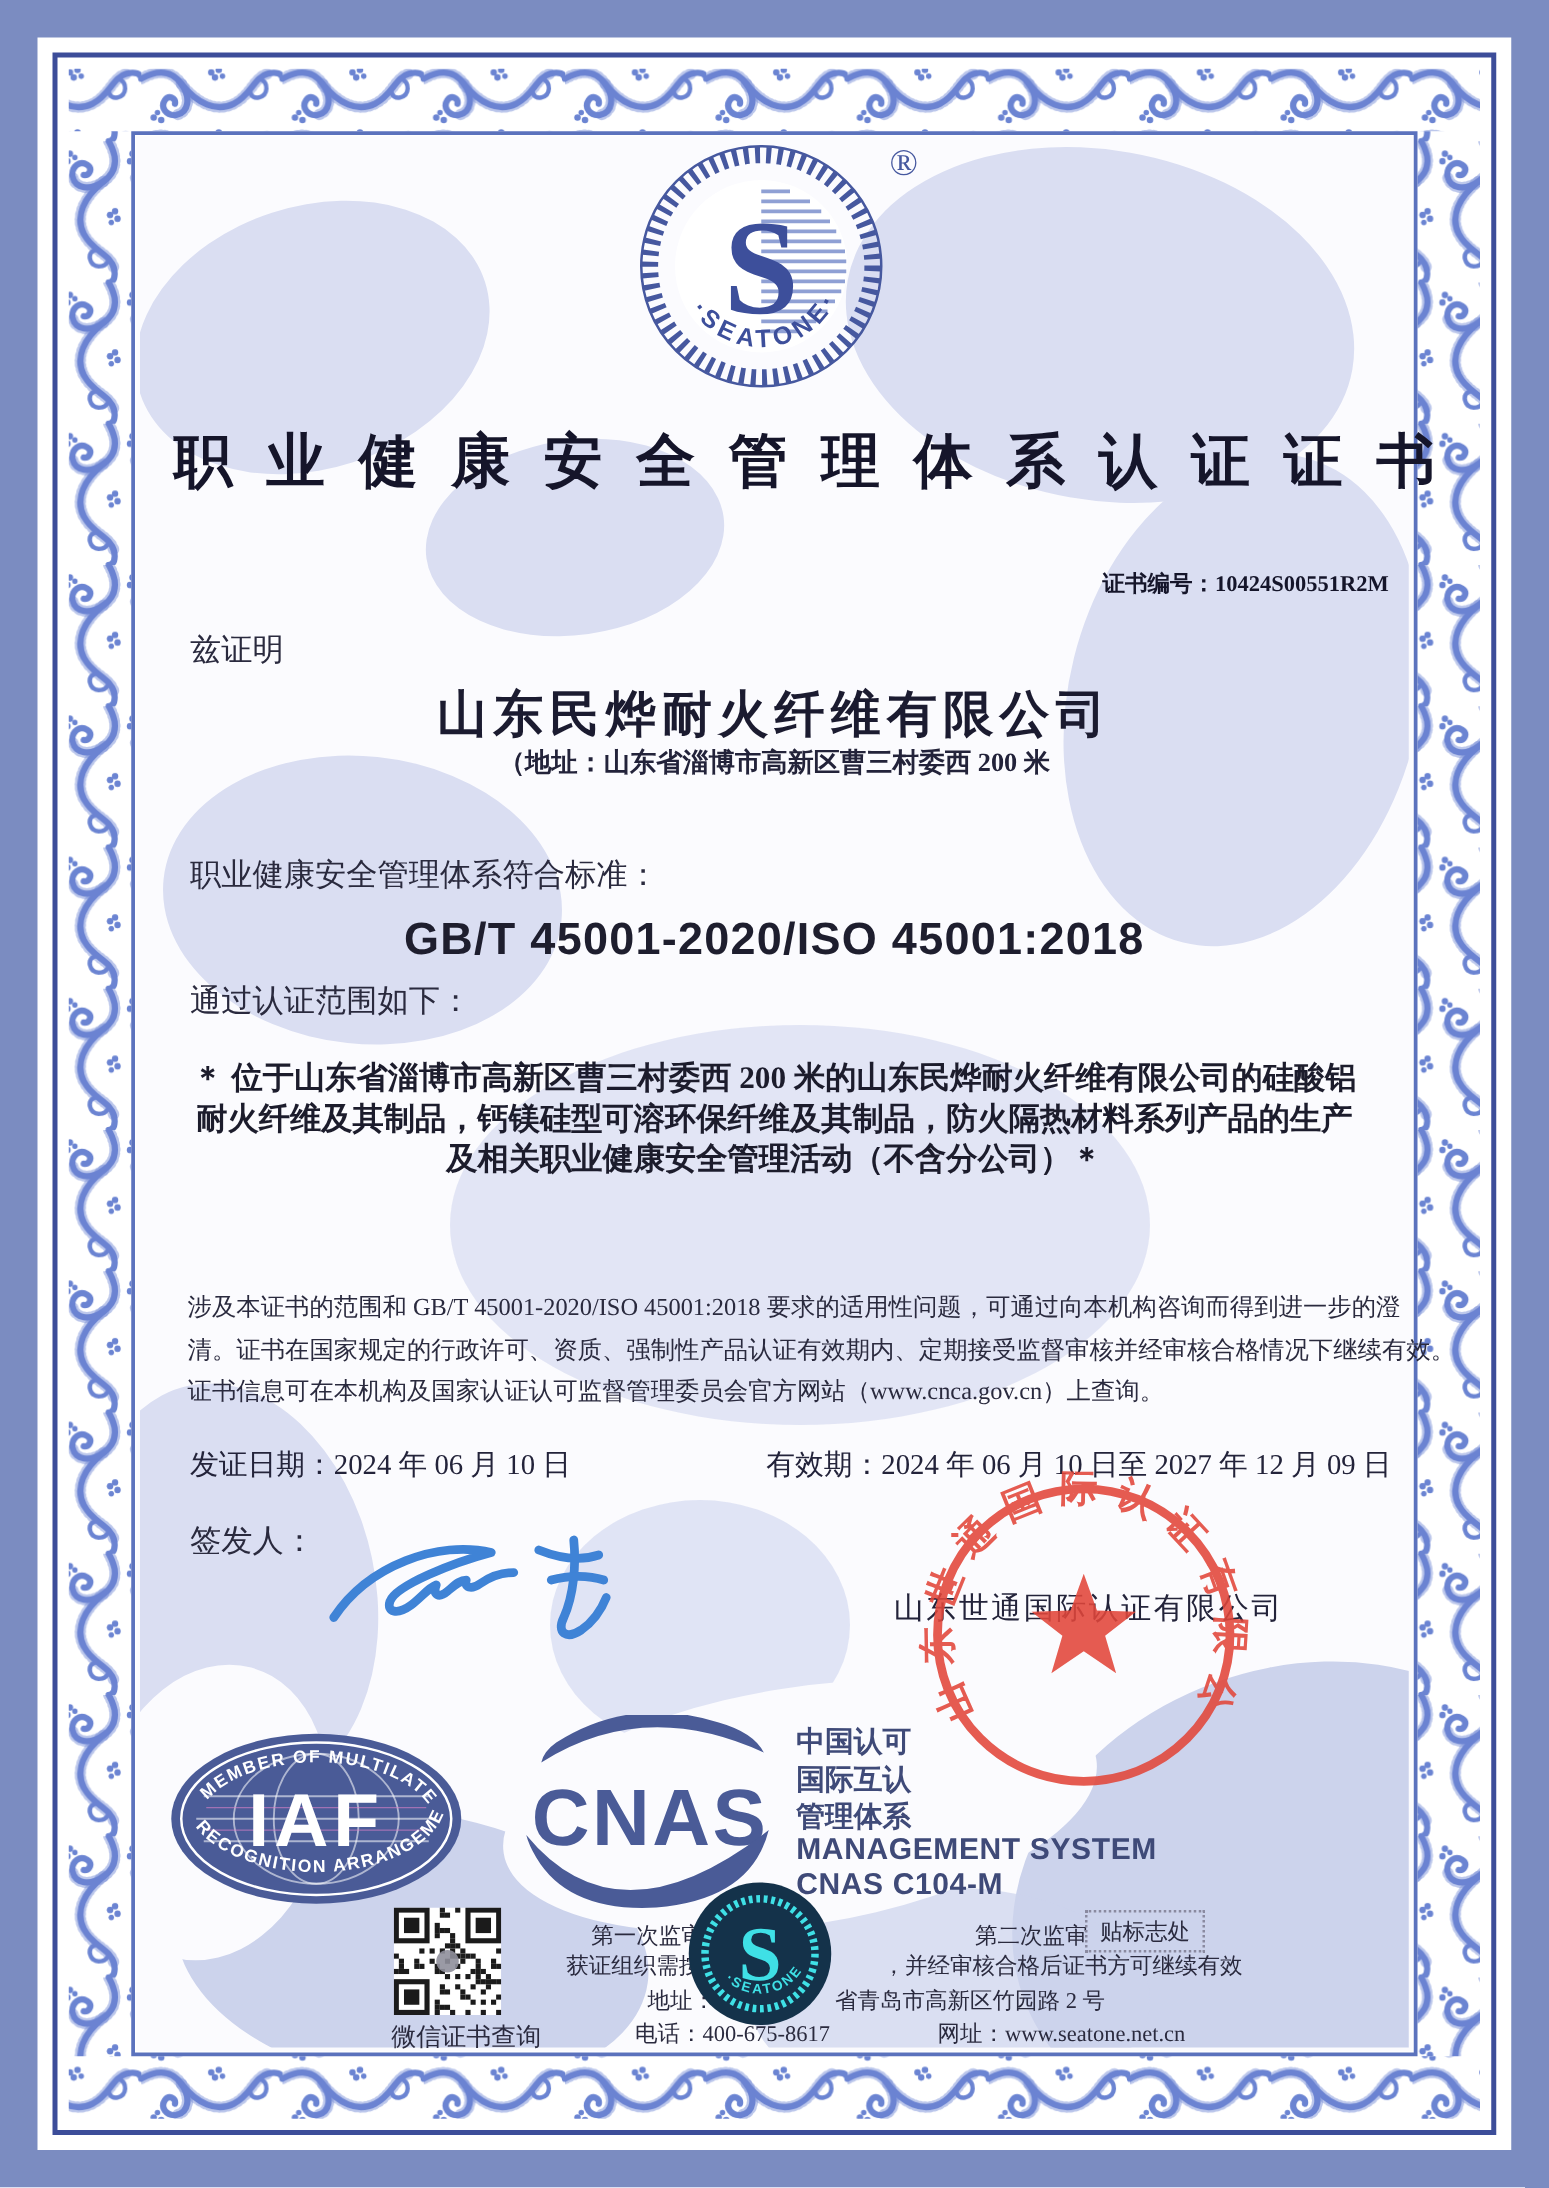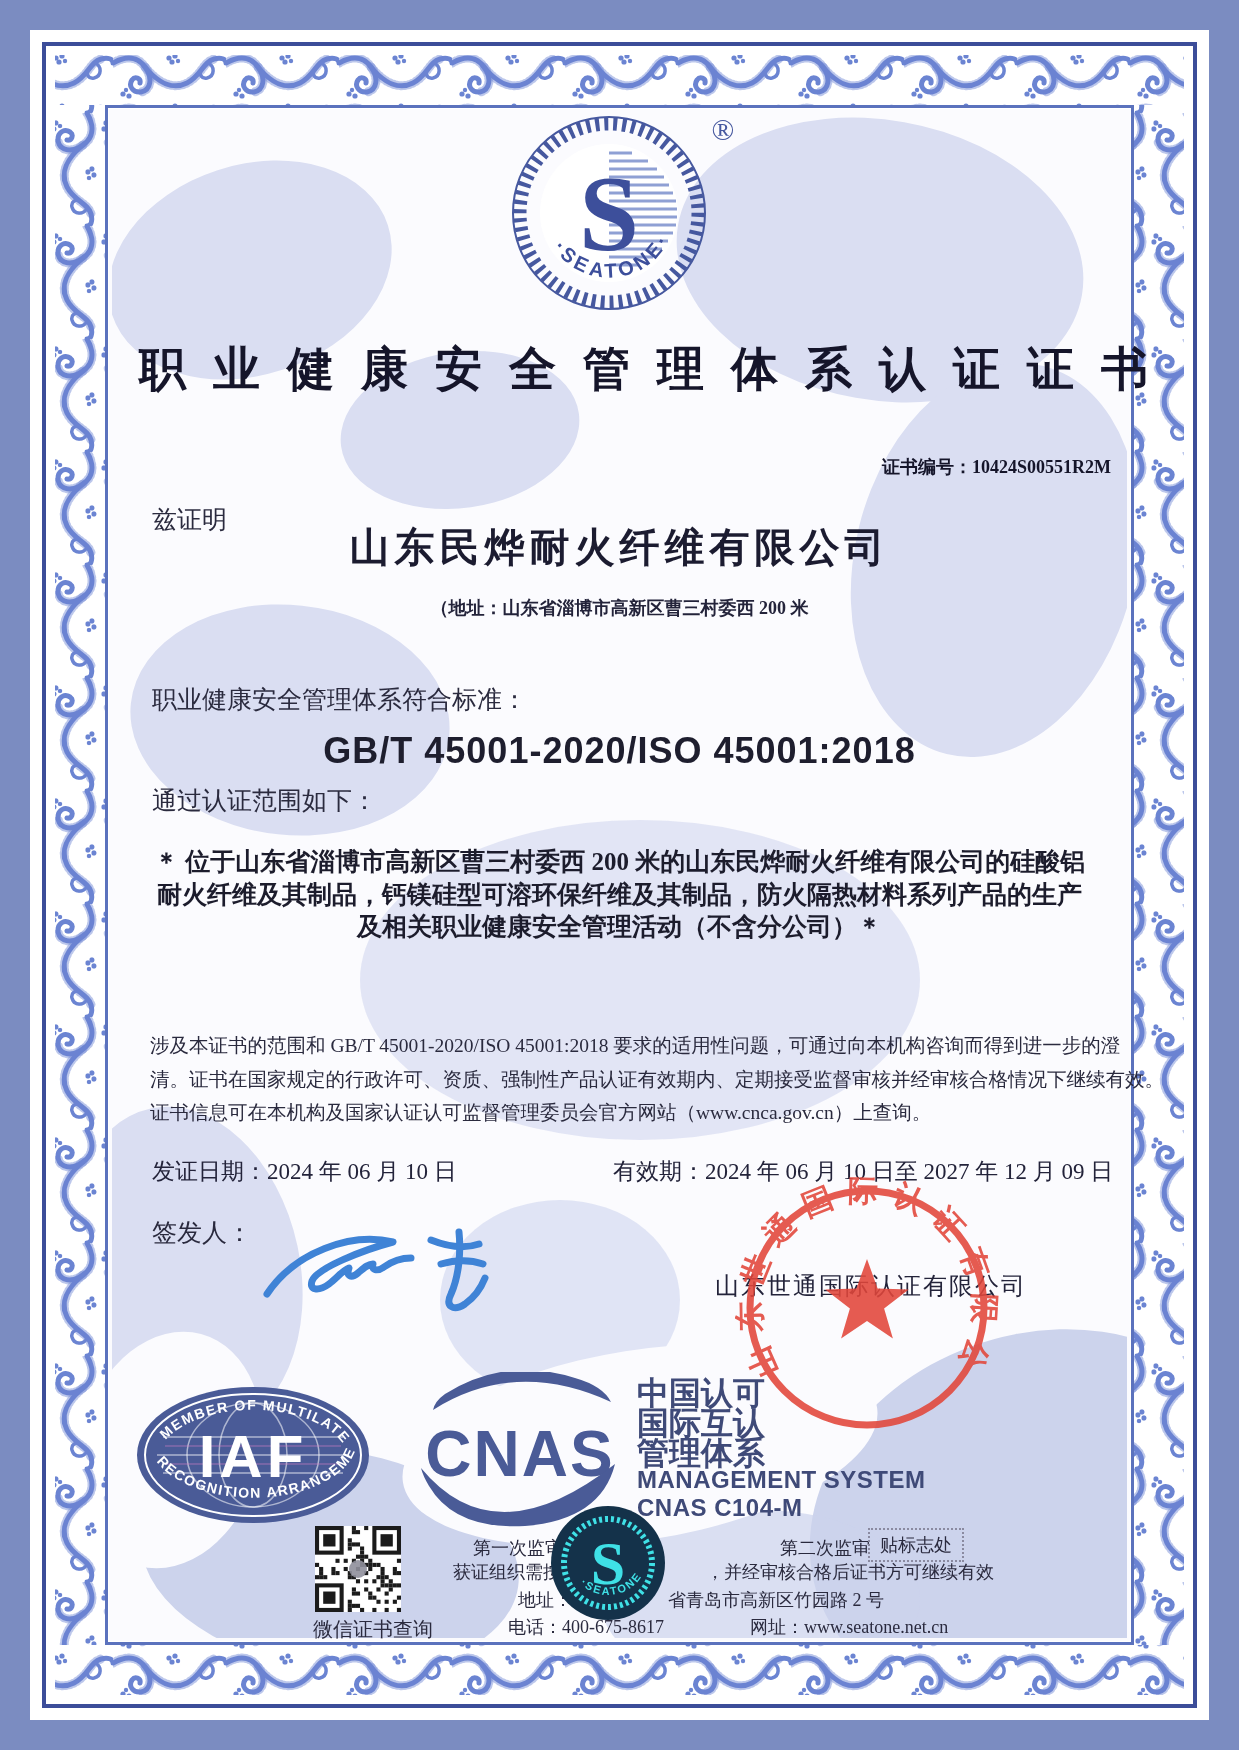--- a/index.html
+++ b/index.html
@@ -7,28 +7,28 @@
   .page{position:relative;width:1239px;height:1750px;background:#7b8cc1;overflow:hidden;}
   .abs{position:absolute;}
   .frame-white{position:absolute;inset:30px;background:#ffffff;}
   .frame-navy{position:absolute;inset:42px;border:4px solid #3c4d99;}
   .frame-inner{position:absolute;inset:105px;border:3px solid #5b72bd;}
   .content-bg{position:absolute;inset:109px;background:#fbfbfe;}
   .sans{font-family:"Liberation Sans","DejaVu Sans",sans-serif;}
   .title{font-size:47px;font-weight:bold;letter-spacing:27px;text-indent:27px;color:#15152a;text-align:center;white-space:nowrap;}
   .certno{font-size:18px;font-weight:bold;color:#15152a;white-space:nowrap;}
   .small-label{font-size:25px;color:#2a2a3e;}
-  .company{font-size:40px;font-weight:bold;letter-spacing:5px;color:#1b1b30;text-align:center;white-space:nowrap;}
-  .addr{font-size:18px;font-weight:bold;color:#23233a;text-align:center;white-space:nowrap;}
+  .company{font-size:40px;font-weight:bold;letter-spacing:5px;color:#1b1b30;text-align:center;white-space:nowrap;margin-top:24px;}
+  .addr{font-size:21px;font-weight:bold;color:#23233a;text-align:center;white-space:nowrap;}
   .standard{font-size:36px;font-weight:600;color:#1e1e2e;text-align:center;letter-spacing:1px;white-space:nowrap;}
   .scope{font-size:25px;font-weight:bold;color:#1c1c2c;text-align:center;white-space:nowrap;}
   .note{font-size:19.5px;color:#2a2a3e;white-space:nowrap;}
   .dateline{font-size:23px;color:#23233a;white-space:nowrap;}
   .issuer{font-size:24px;color:#23233a;letter-spacing:2px;white-space:nowrap;}
-  .acc-zh{font-size:32px;font-weight:bold;color:#3f4a78;line-height:30px;}
+  .acc-zh{font-size:23px;font-weight:bold;color:#3f4a78;line-height:30px;}
   .acc-en{font-size:24px;font-weight:bold;color:#3f4a78;letter-spacing:0.5px;}
   .foot{font-size:18px;color:#2a2a3e;white-space:nowrap;}
   .sticker-box{border:2px dotted #8a8aa0;padding:3px 10px;font-size:18px;color:#2a2a3e;}
   svg{display:block;}
 </style>
 </head>
 <body>
 
 <div class="page">
 

